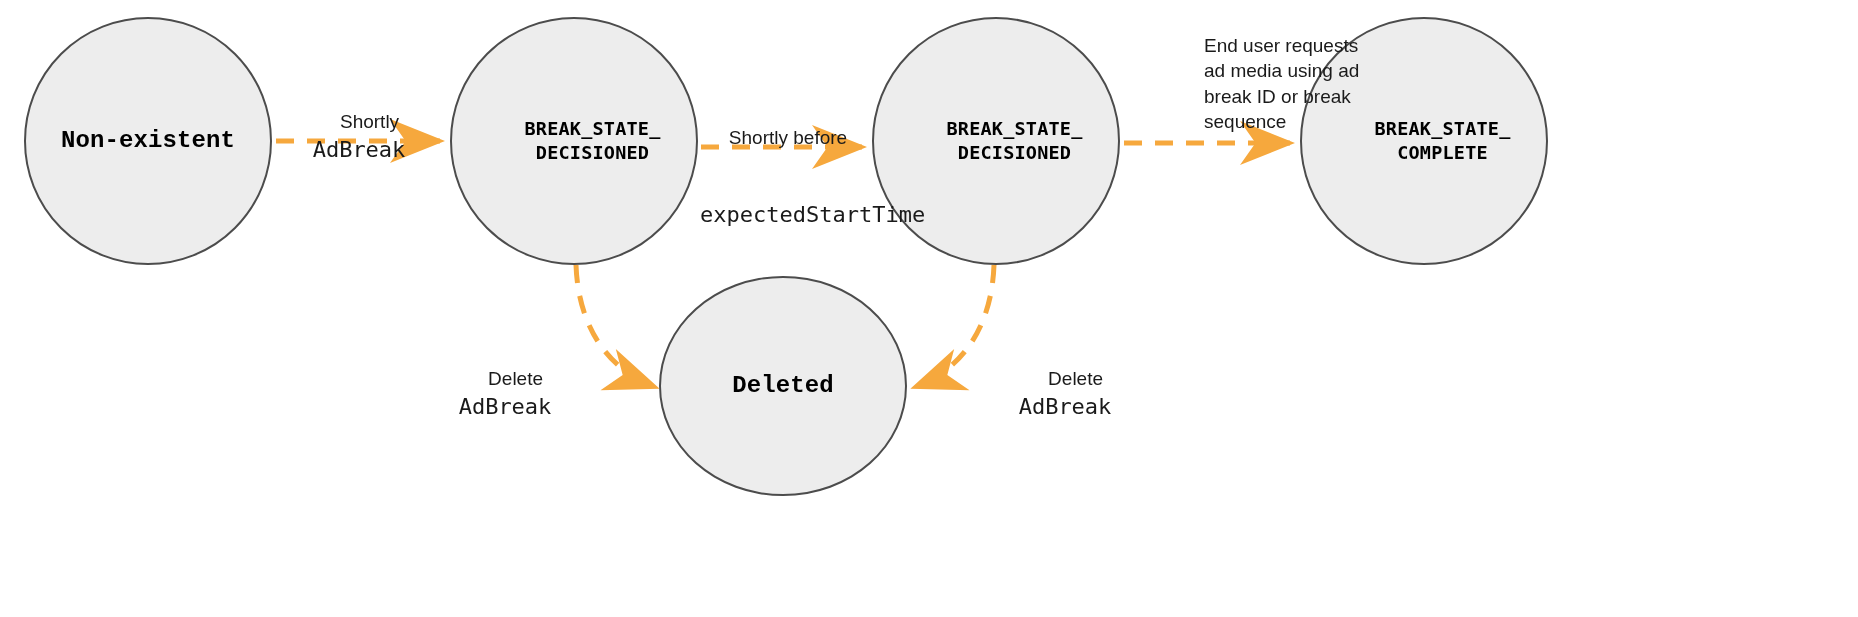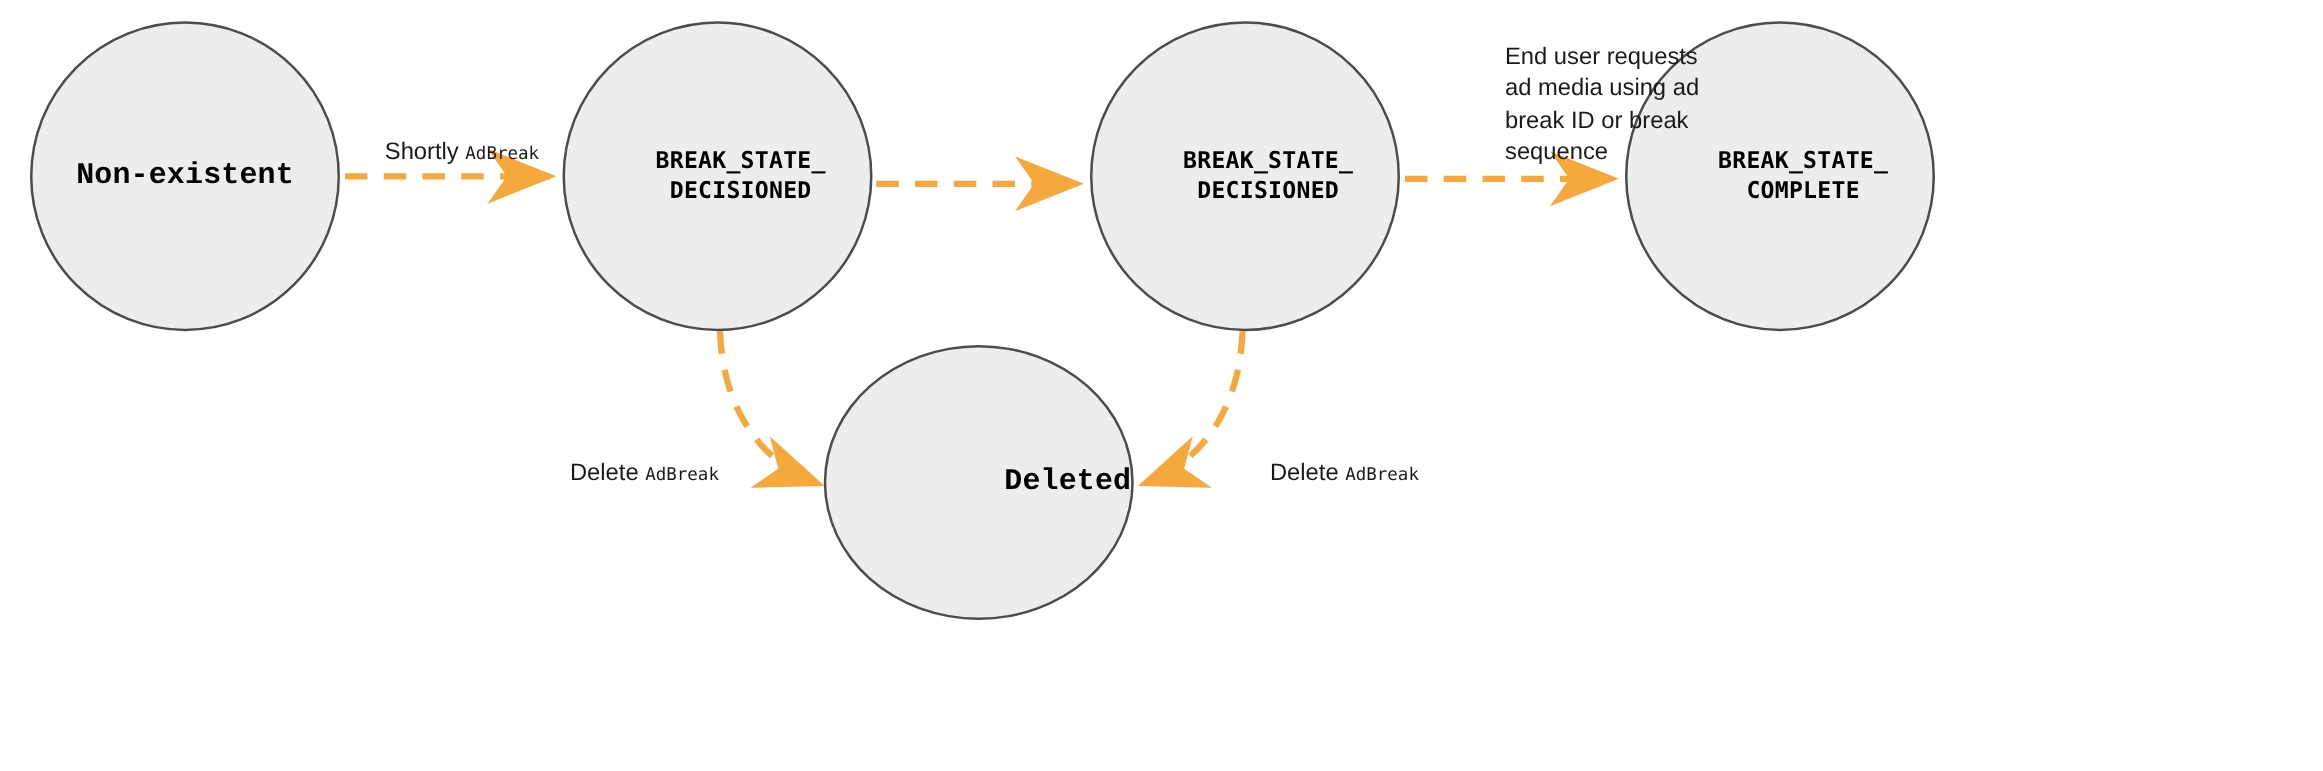--- a/index.html
+++ b/index.html
@@ -62,21 +62,21 @@
     color: #1a1a1a;
     font-size: 19px;
     line-height: 1.33;
     white-space: pre-wrap;
   }
   .edge-label .sans {
     font-family: "Liberation Sans", sans-serif;
   }
   .edge-label .mono {
     font-family: "DejaVu Sans Mono", monospace;
-    font-size: 14px;
+    font-size: 22px;
   }
   .edge-label.center {
     text-align: center;
   }
   .edge-label.left {
     text-align: left;
   }
 </style>
 </head>
 <body>
@@ -119,28 +119,32 @@
     </div>
   </div>
 
   <div class="node" style="left:1300px; top:17px; width:248px; height:248px;">
     <div>
       <div class="node-label code">BREAK_STATE_</div>
       <div class="node-label code">COMPLETE</div>
     </div>
   </div>
 
-  <div class="node" style="left:659px; top:276px; width:248px; height:220px;justify-content:flex-end;">
+  <div class="node" style="left:659px; top:276px; width:248px; height:220px;">
     <div class="node-label prose">Deleted</div>
   </div>
 
   <div class="edge-label center" style="left:276px; top:84px; width:166px;">
     <span class="sans">Shortly </span><span class="mono">AdBreak</span>
   </div>
 
+  <div class="edge-label center" style="left:700px; top:74px; width:176px;">
+    <div class="sans">Shortly before</div>
+    <div class="mono">expectedStartTime</div>
+  </div>
 
   <div class="edge-label left sans" style="left:1162px; top:33px; width:160px;margin-left:42px;">End user requests
 ad media using ad
 break ID or break
 sequence</div>
 
   <div class="edge-label center" style="left:432px; top:341px; width:146px;">
     <span class="sans">Delete </span><span class="mono">AdBreak</span>
   </div>
 

